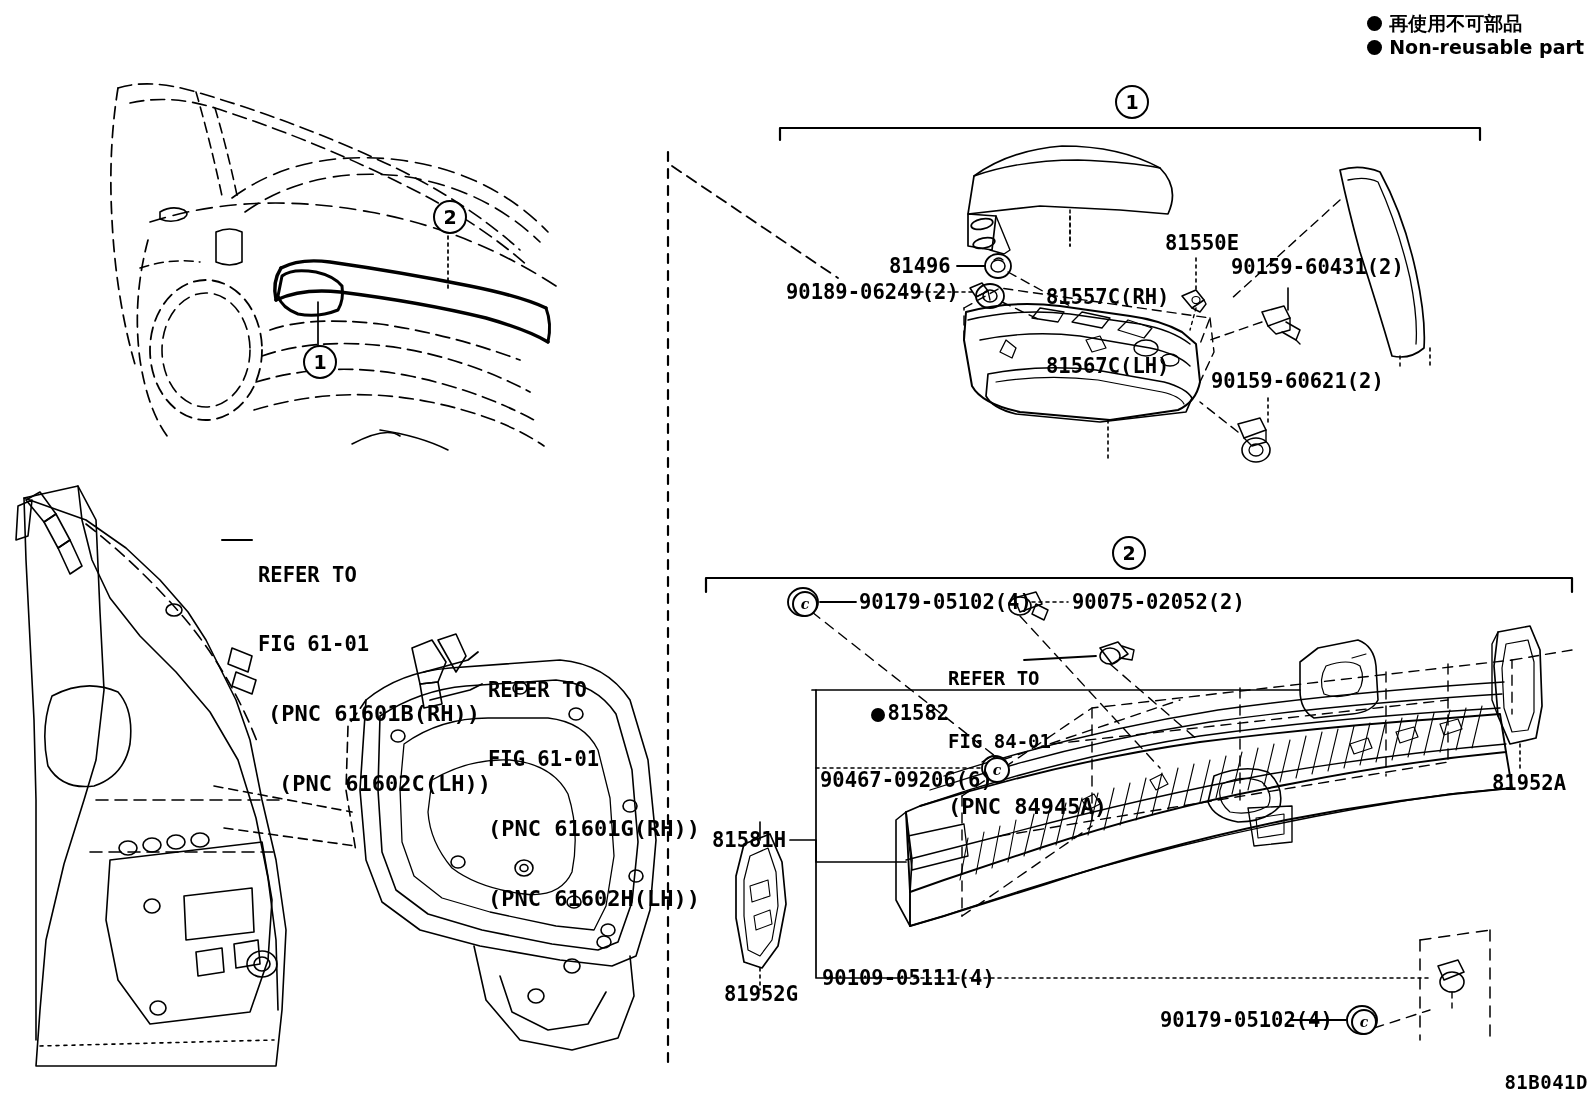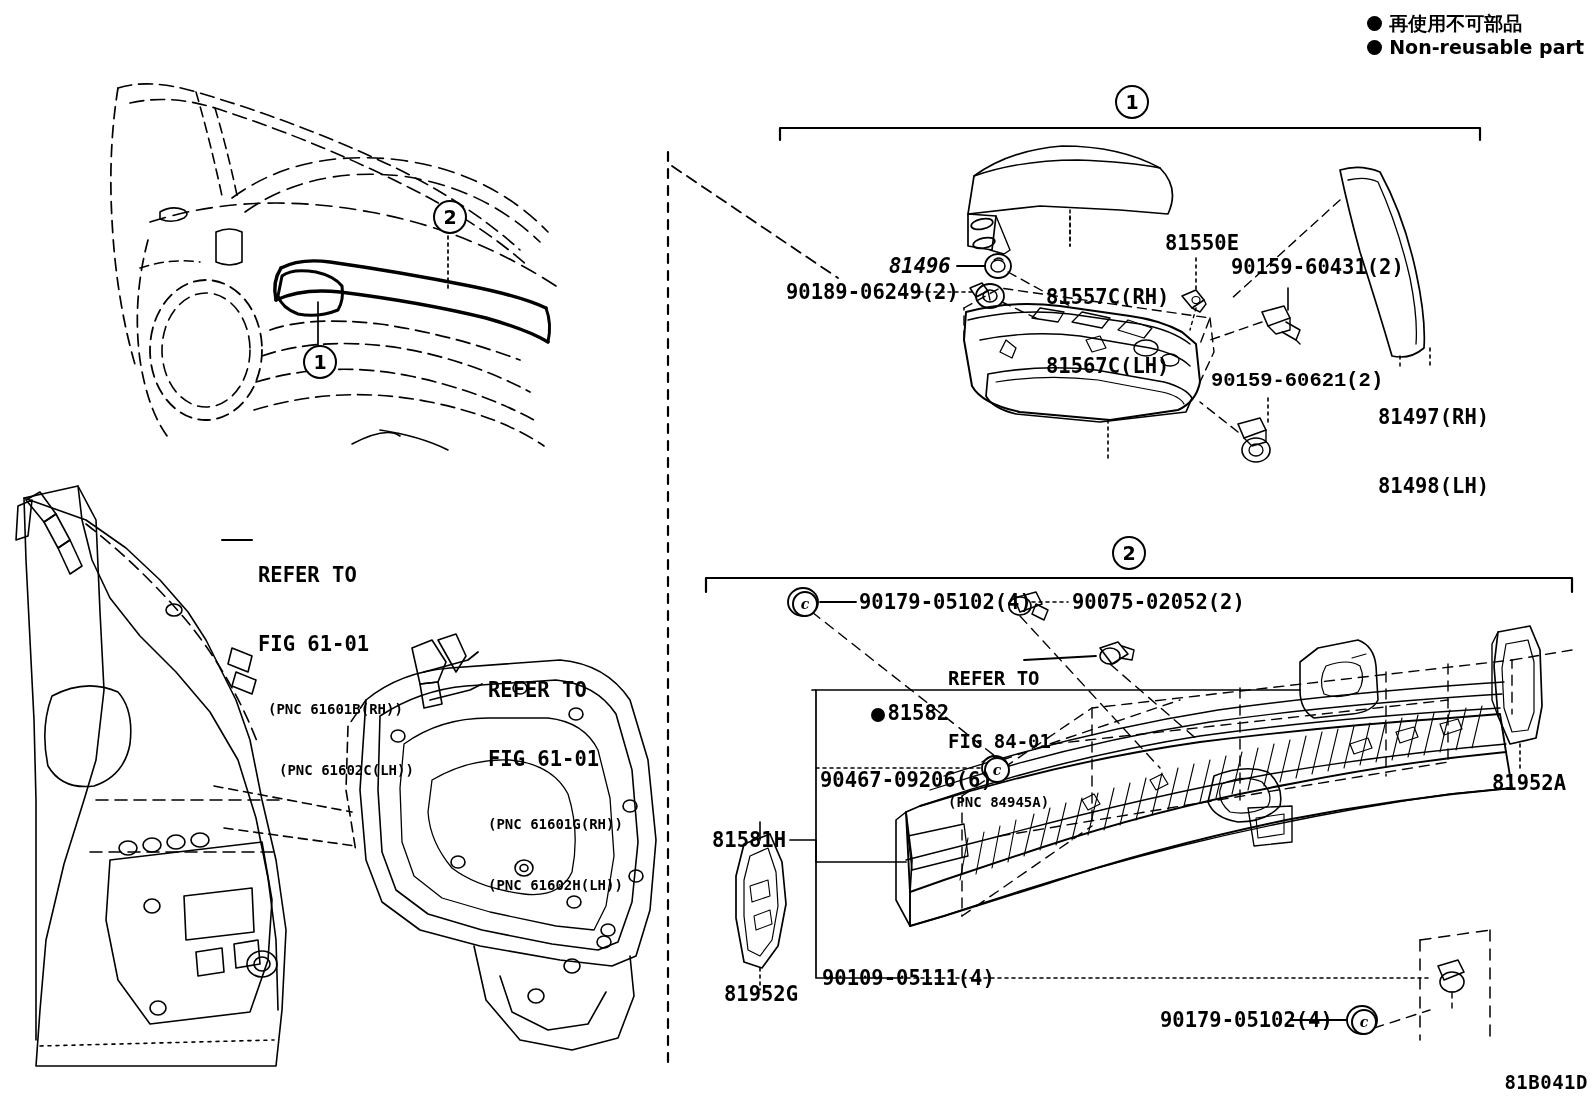--- a/index.html
+++ b/index.html
@@ -4,21 +4,21 @@
 <style>
   html,body{margin:0;padding:0;background:#ffffff;}
   body{width:1592px;height:1099px;position:relative;overflow:hidden;
        font-family:"DejaVu Sans Mono","Liberation Mono",monospace;color:#000;}
   .stage{position:absolute;left:0;top:0;width:1592px;height:1099px;}
   svg.layer{position:absolute;left:0;top:0;width:1592px;height:1099px;overflow:visible;}
   .lbl{position:absolute;white-space:pre;font-weight:bold;letter-spacing:0px;
        font-family:"DejaVu Sans Mono","Liberation Mono",monospace;line-height:1.12;}
   .s20{font-size:20.5px;}
   .s19{font-size:19px;}
-  .s18{font-size:14px;}
+  .s18{font-size:22px;}
   .legend{position:absolute;right:8px;top:12px;text-align:left;}
   .legend div{display:flex;align-items:center;gap:7px;font-weight:bold;font-size:19px;
        font-family:"DejaVu Sans","Liberation Sans",sans-serif;line-height:1.25;}
   .legend .jp{font-family:"DejaVu Sans","Liberation Sans",sans-serif;}
   .dot{display:inline-block;width:15px;height:15px;border-radius:50%;background:#000;flex:0 0 auto;}
   .dotin{display:inline-block;width:14px;height:14px;border-radius:50%;background:#000;
        vertical-align:-2px;margin-right:2px;}
   .figcode{position:absolute;right:4px;bottom:6px;font-size:19px;font-weight:bold;
        font-family:"DejaVu Sans Mono","Liberation Mono",monospace;letter-spacing:0.5px;}
   .cnum{position:absolute;width:30px;height:30px;border:2.4px solid #000;border-radius:50%;
@@ -429,36 +429,32 @@
     <div class="s18" style="padding-left:0px">(PNC 61601G(RH))</div>
     <div class="s18" style="padding-left:0px">(PNC 61602H(LH))</div>
   </div>
 
   <div class="lbl s19" style="left:948px;top:625px;">
     <div>REFER TO</div>
     <div>FIG 84-01</div>
     <div class="s18">(PNC 84945A)</div>
   </div>
 
-  <div class="lbl s20" style="left:889px;top:255px;font-style:italic;">81496</div>
+  <div class="lbl s20" style="left:889px;top:255px;">81496</div>
   <div class="lbl s20" style="left:786px;top:281px;">90189-06249(2)</div>
 
   <div class="lbl s20" style="left:1046px;top:240px;text-align:center;">
     <div>81557C(RH)</div>
     <div>81567C(LH)</div>
   </div>
 
   <div class="lbl s20" style="left:1165px;top:232px;">81550E</div>
   <div class="lbl s20" style="left:1231px;top:256px;">90159-60431(2)</div>
-  <div class="lbl s20" style="left:1211px;top:370px;font-family:Liberation Mono, monospace;">90159-60621(2)</div>
-
-  <div class="lbl s20" style="left:1378px;top:360px;">
-    <div>81497(RH)</div>
-    <div>81498(LH)</div>
-  </div>
+  <div class="lbl s20" style="left:1211px;top:370px;">90159-60621(2)</div>
+
 
 
   <div class="lbl s20" style="left:859px;top:591px;">90179-05102(4)</div>
   <div class="lbl s20" style="left:1072px;top:591px;">90075-02052(2)</div>
 
   <div class="lbl s20" style="left:822px;top:679px;">
     <span class="dotin"></span><span>81582</span>
   </div>
 
   <div class="lbl s20" style="left:820px;top:757px;margin-top:12px;">90467-09206(6)</div>

